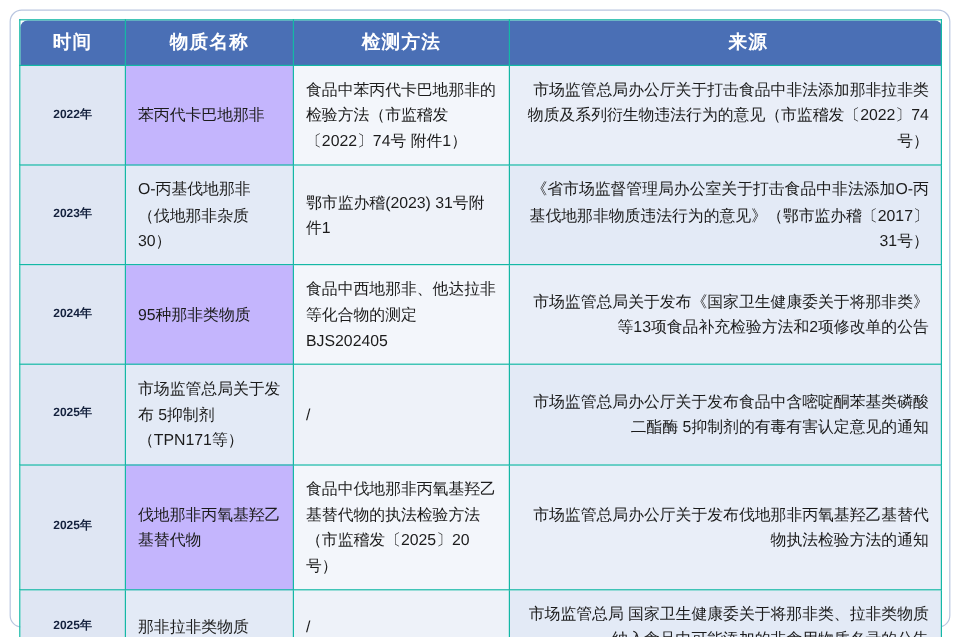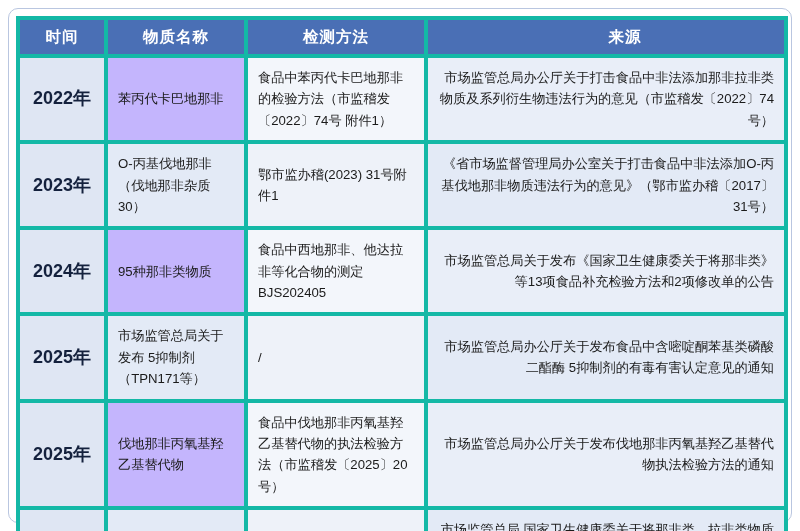--- a/index.html
+++ b/index.html
@@ -32,21 +32,21 @@
     pointer-events: none;
   }
   table.spec {
     position: relative;
     width: 768px;
     border-collapse: collapse;
     table-layout: fixed;
     margin: 2px auto 0 auto;
   }
   table.spec th, table.spec td {
-    border: 4px solid #14b8a6;
+    border: 1px solid #14b8a6;
     vertical-align: middle;
     box-sizing: border-box;
   }
   thead th {
     background: #4a6fb5;
     color: #ffffff;
     font-size: 15.5px;
     font-weight: bold;
     letter-spacing: 1px;
     text-align: center;
@@ -62,21 +62,21 @@
 
   tbody td {
     font-size: 13.2px;
     line-height: 1.62;
     color: #1b1b1b;
     padding: 9px 10px;
   }
   tbody td.c0 {
     text-align: center;
     font-weight: bold;
-    font-size: 18px;
+    font-size: 10px;
     color: #14213d;
     background: #dfe6f3;
     padding: 9px 4px;
   }
   tbody td.c1 {
     background: #c4b5fd;
     text-align: left;
   }
   tbody td.c2 {
     background: #f3f6fb;

